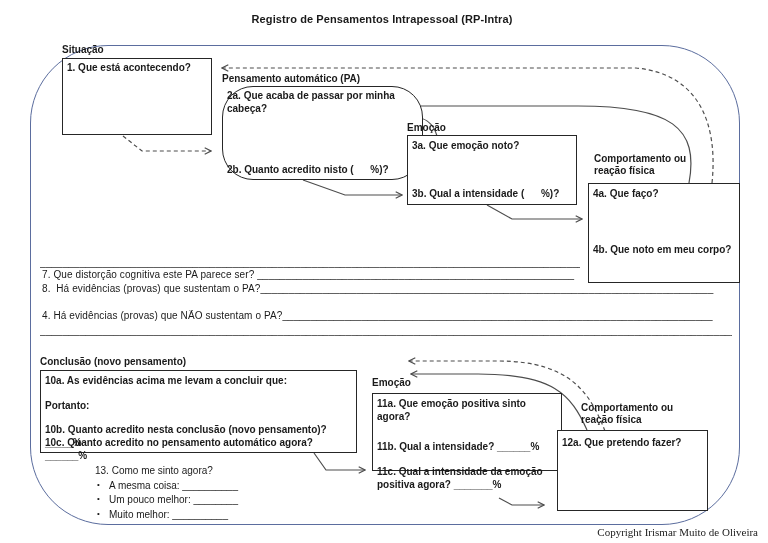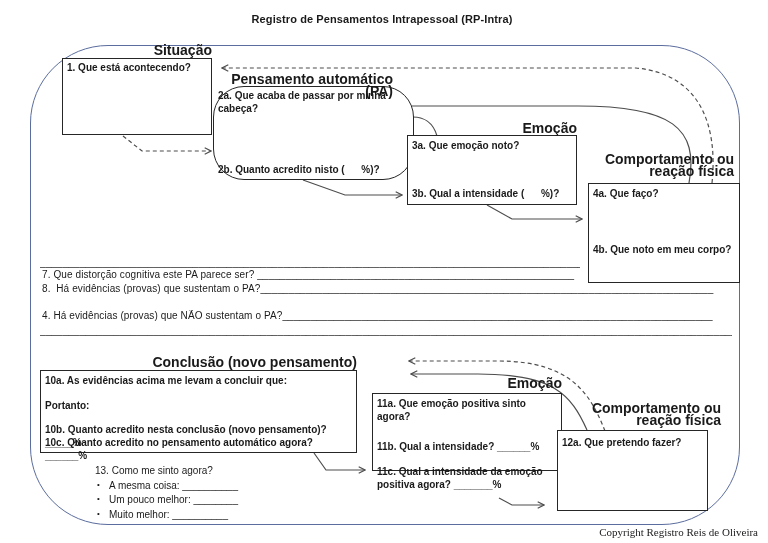--- a/index.html
+++ b/index.html
@@ -16,21 +16,21 @@
     position:absolute; left:30px; top:45px; width:710px; height:480px;
     border:1.6px solid #5b6d9e; border-radius:78px; z-index:1; background:transparent;
   }
   svg.arrows { position:absolute; left:0; top:0; z-index:2; pointer-events:none; }
   .fbox {
     position:absolute; border:1.7px solid #262626; background:#ffffff; z-index:3;
     font-size:10px; line-height:12.5px;
   }
   .fbox .qtext { position:absolute; left:4px; right:3px;font-weight:bold; }
   .blabel {
-    position:absolute; z-index:4; font-size:14px; font-weight:bold; text-align:right; line-height:12px;
+    position:absolute; z-index:4; font-size:10px; font-weight:bold; text-align:left; line-height:12px;
   }
   .qline {
     position:absolute; z-index:3; font-size:10px; white-space:nowrap; overflow:hidden;
     letter-spacing:0.1px;
   }
   .sinto { position:absolute; z-index:3; font-size:10px; line-height:14.5px; }
   .sinto .opt { padding-left:14px; position:relative; }
   .sinto .blt { position:absolute; left:2px; top:-1px; font-size:8px; }
   .copyright {
     position:absolute; right:10px; top:526px; z-index:3;
@@ -65,21 +65,21 @@
       <path stroke-dasharray="4 3" d="M605,431 C591,396 573,361 498,361 L409,361" marker-end="url(#ah)"></path>
     </g>
   </svg>
 
   <div class="blabel" style="left:62px; top:44px; width:150px;">Situação</div>
   <div class="fbox" style="left:62px; top:58px; width:150px; height:77px;">
     <div class="qtext" style="top:3px;">1. Que está acontecendo?</div>
   </div>
 
   <div class="blabel" style="left:222px; top:73px; width:171px;">Pensamento automático (PA)</div>
-  <div class="fbox" style="left:213px; top:86px; width:201px; height:94px;border-radius:31px;">
+  <div class="fbox" style="left:222px; top:86px; width:201px; height:94px;border-radius:31px;">
     <div class="qtext" style="top:3px;">2a. Que acaba de passar por minha cabeça?</div>
     <div class="qtext" style="bottom:3px;">2b. Quanto acredito nisto (&nbsp;&nbsp;&nbsp;&nbsp;&nbsp;&nbsp;%)?</div>
   </div>
 
   <div class="blabel" style="left:407px; top:122px; width:170px;">Emoção</div>
   <div class="fbox" style="left:407px; top:135px; width:170px; height:70px;">
     <div class="qtext" style="top:4px;">3a. Que emoção noto?</div>
     <div class="qtext" style="bottom:4px;">3b. Qual a intensidade (&nbsp;&nbsp;&nbsp;&nbsp;&nbsp;&nbsp;%)?</div>
   </div>
 
@@ -130,15 +130,15 @@
   </div>
 
   <div class="blabel" style="left:581px; top:402px; width:140px;">
     <div>Comportamento ou</div>
     <div>reação física</div>
   </div>
   <div class="fbox" style="left:557px; top:430px; width:151px; height:81px;">
     <div class="qtext" style="top:6px;">12a. Que pretendo fazer?</div>
   </div>
 
-  <div class="copyright">Copyright Registro Reis de Oliveira</div>
+  <div class="copyright">Copyright Irismar Muito de Oliveira</div>
 
 </div>
 
 </body></html>

